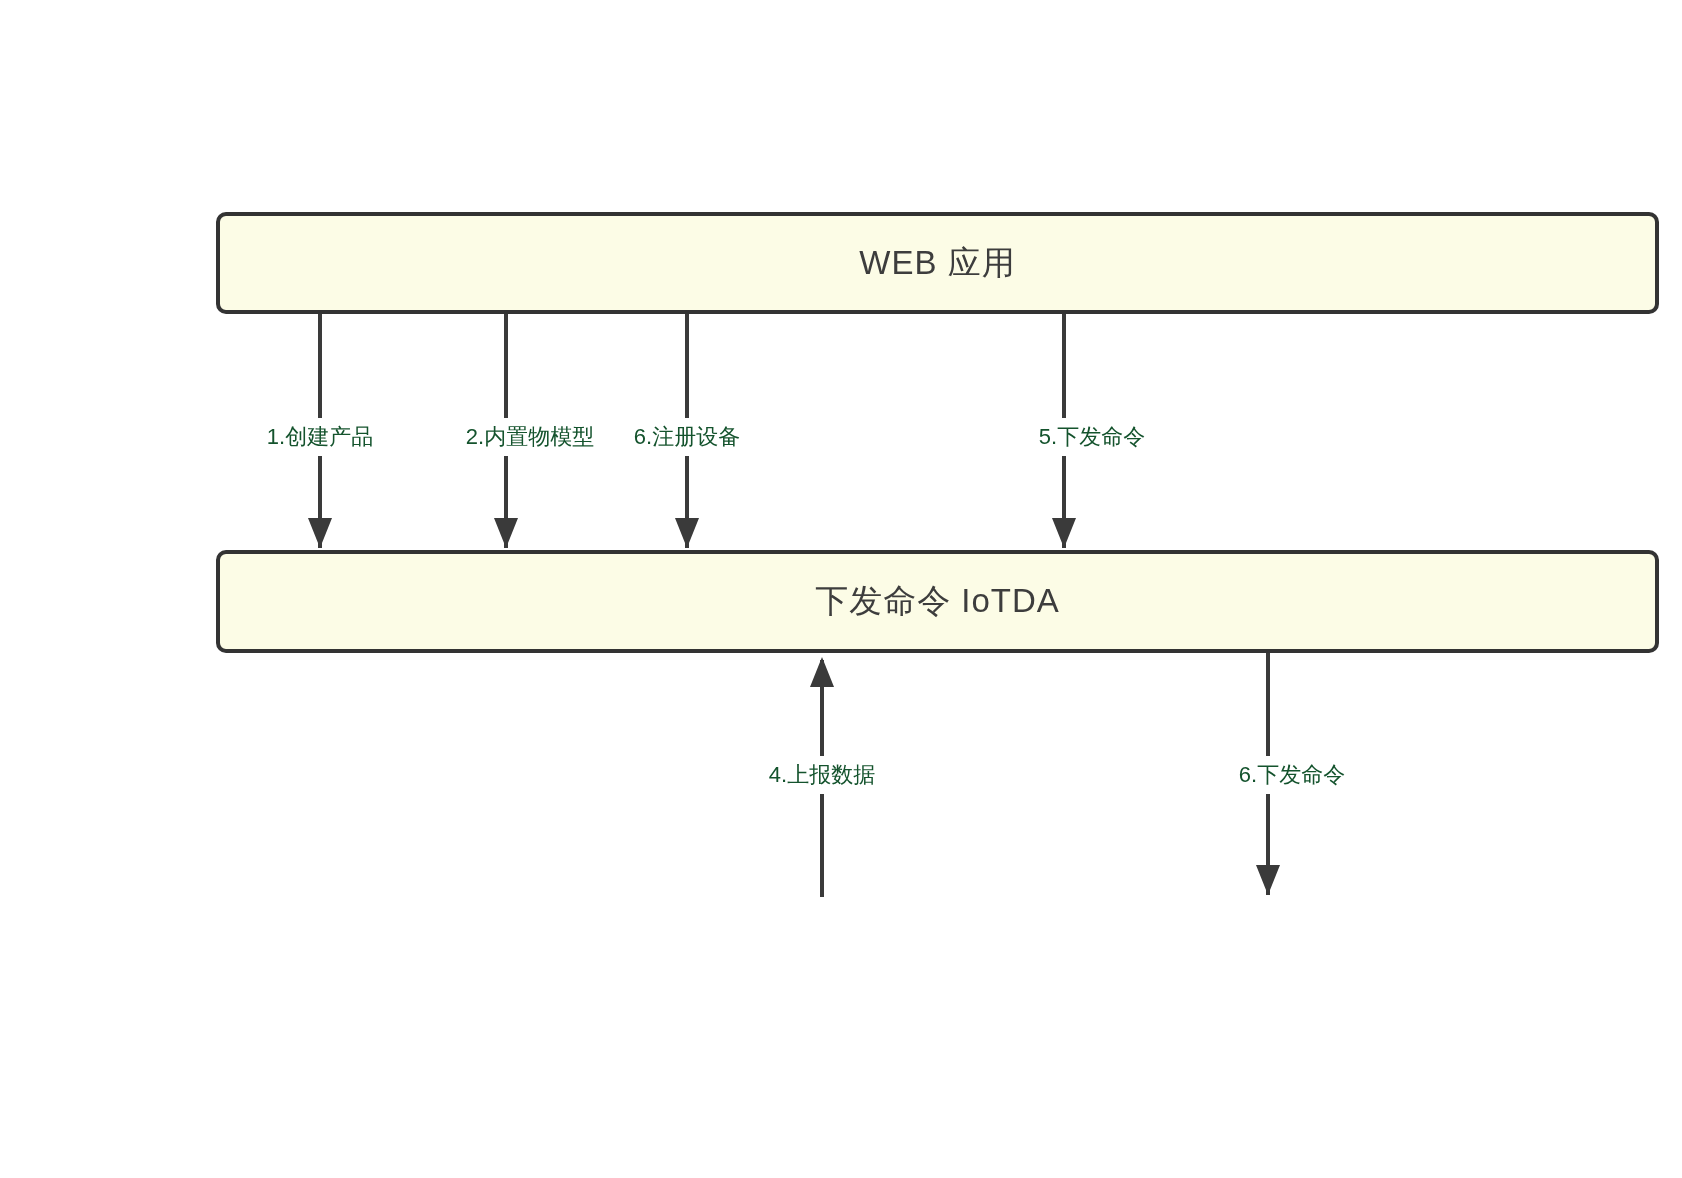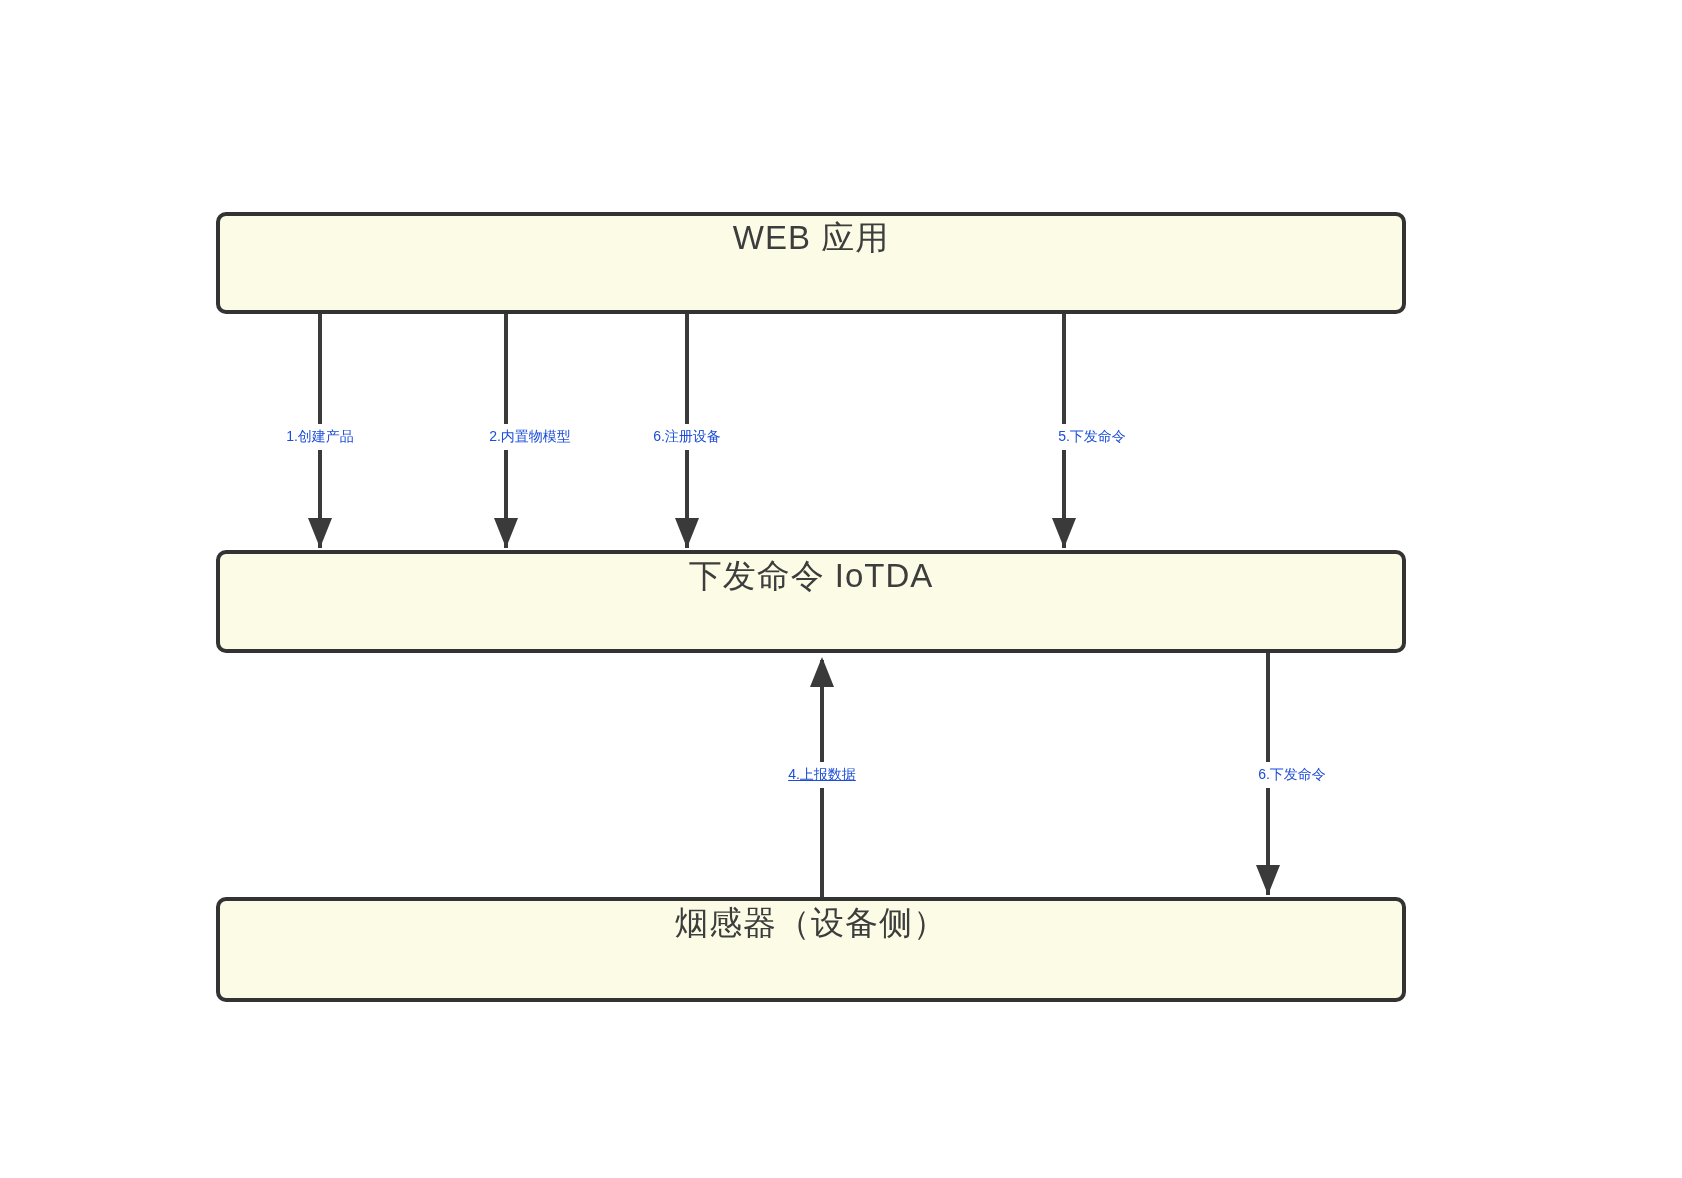--- a/index.html
+++ b/index.html
@@ -12,26 +12,27 @@
     width: 1682px;
     height: 1178px;
     background: #ffffff;
     font-family: "Liberation Sans", "DejaVu Sans", sans-serif;
     overflow: hidden;
   }
   
   .node {
     position: absolute;
     left: 216px;
-    width: 1190px;
+    width: 1443px;
     box-sizing: border-box;
     background: #fcfce6;
     border: 4px solid #333333;
     border-radius: 10px;
     display: flex;
+    align-items: center;
     justify-content: center;
   }
   .node-web    { top: 212px; height: 102px; }
   .node-iotda  { top: 550px; height: 103px; }
   .node-device { top: 897px; height: 105px; }
   .node-label {
     font-size: 33px;
     color: #3d3d3d;
     letter-spacing: 1px;
     white-space: nowrap;
@@ -71,45 +72,42 @@
   .h3 { left: 687px;  top: 518px; }
   .h5 { left: 1064px; top: 518px; }
   .h4 { left: 822px;  top: 657px; }
   .h6 { left: 1268px; top: 865px; }
   
   .edge-label {
     position: absolute;
     transform: translate(-50%, -50%);
     background: #ffffff;
     padding: 4px 6px;
-    font-size: 14px;
-    color: #1d4ed8;
+    font-size: 22px;
+    color: #14532d;
     white-space: nowrap;
     z-index: 2;
   }
   .l1 { left: 320px;  top: 437px; }
   .l2 { left: 506px;  top: 437px; margin-left: 24px; }
   .l3 { left: 687px;  top: 437px; }
   .l5 { left: 1092px; top: 437px; }
-  .l4 { left: 822px;  top: 775px; text-decoration: underline; }
+  .l4 { left: 822px;  top: 775px; }
   .l6 { left: 1268px; top: 775px; margin-left: 24px; }
 </style>
 </head>
 <body>
 
 <div class="canvas">
 
   <div class="node node-web">
     <span class="node-label">WEB 应用</span>
   </div>
   <div class="node node-iotda">
     <span class="node-label">下发命令 IoTDA</span>
-  </div>
-  <div class="node node-device">
-    <span class="node-label">烟感器（设备侧）</span>
   </div>
 
   <div class="edge-line e1"></div>
   <div class="edge-line e2"></div>
   <div class="edge-line e3"></div>
   <div class="edge-line e5"></div>
   <div class="edge-line e4"></div>
   <div class="edge-line e6"></div>
 
   <div class="head down h1"></div>

